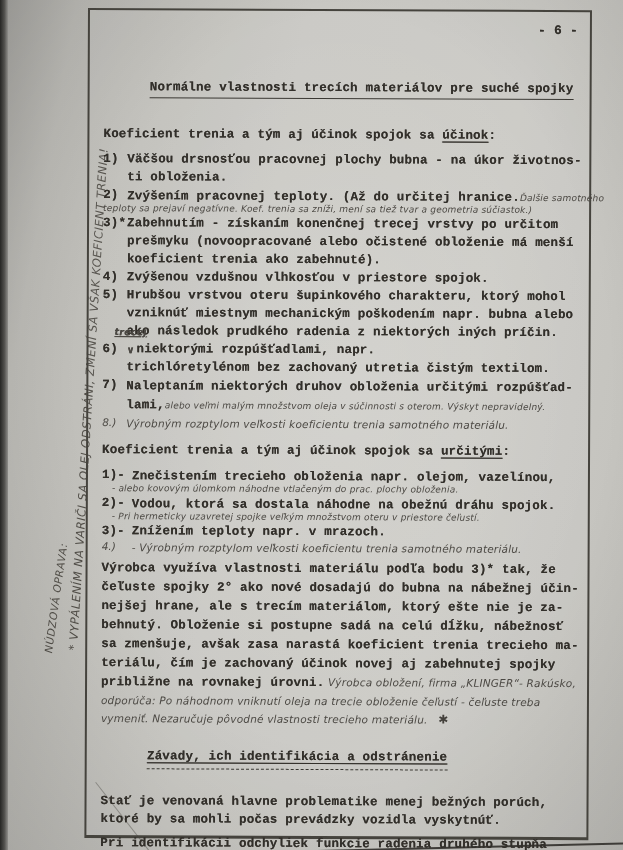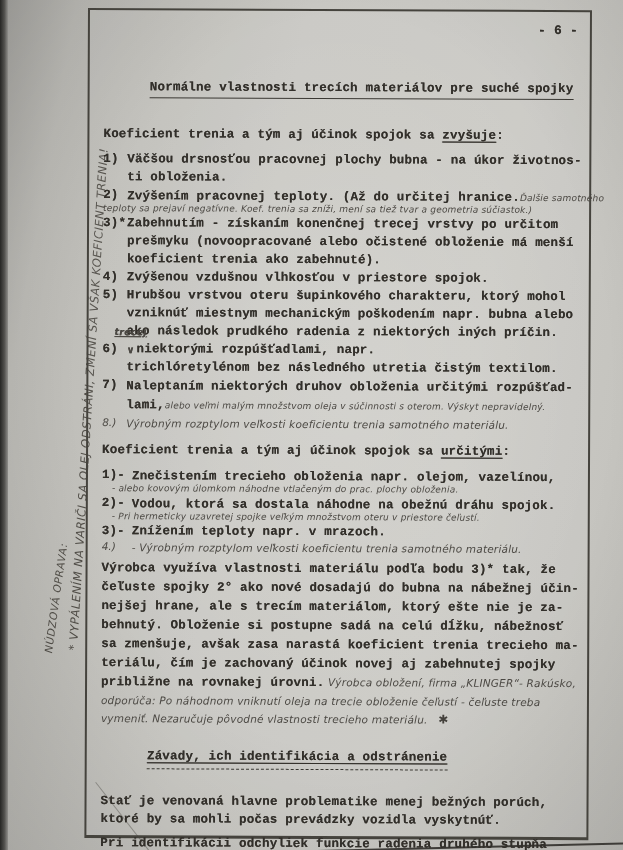--- a/index.html
+++ b/index.html
@@ -84,21 +84,21 @@
 
 <div class="frame">
   <div class="inner">
 
     <div class="typed pagenum">- 6 -</div>
 
     <div class="typed h1">
       <span>Normálne vlastnosti trecích materiálov pre suché spojky</span>
     </div>
 
-    <div class="typed intro"><span>Koeficient trenia a tým aj účinok spojok sa </span><span class="emph">zvyšuje</span><span>:</span></div>
+    <div class="typed intro"><span>Koeficient trenia a tým aj účinok spojok sa </span><span class="emph">účinok</span><span>:</span></div>
 
     <div class="list">
 
       <div class="li">
         <span class="typed num">1)</span>
         <span class="typed litext">Väčšou drsnosťou pracovnej plochy bubna - na úkor životnos-
 ti obloženia.</span>
       </div>
 
       <div class="li">
@@ -121,21 +121,21 @@
       <div class="li">
         <span class="typed num">5)</span>
         <span class="typed litext">Hrubšou vrstvou oteru šupinkového charakteru, ktorý mohol
 vzniknúť miestnym mechanickým poškodením napr. bubna alebo
 ako následok prudkého radenia z niektorých iných príčin.</span>
       </div>
 
       <div class="li">
         <span class="typed num">6)</span>
         <span class="litext typed"><span class="ins-wrap"><span class="ins-word">trecej</span><span class="ins-caret">∨</span></span><span>niektorými rozpúšťadlami, napr.
-trichlóretylénom bez následného utretia čistým textilom.</span></span>
+trichlóretylénom bez zachovaný utretia čistým textilom.</span></span>
       </div>
 
       <div class="li">
         <span class="typed num">7)</span>
         <span class="litext"><span class="typed">Naleptaním niektorých druhov obloženia určitými rozpúšťad-
 lami,</span><span class="hand inline">alebo veľmi malým množstvom oleja v súčinnosti s oterom. Výskyt nepravidelný.</span></span>
       </div>
 
       <div class="li" style="margin-top:2px">
         <span class="hwnum num">8.)</span>

